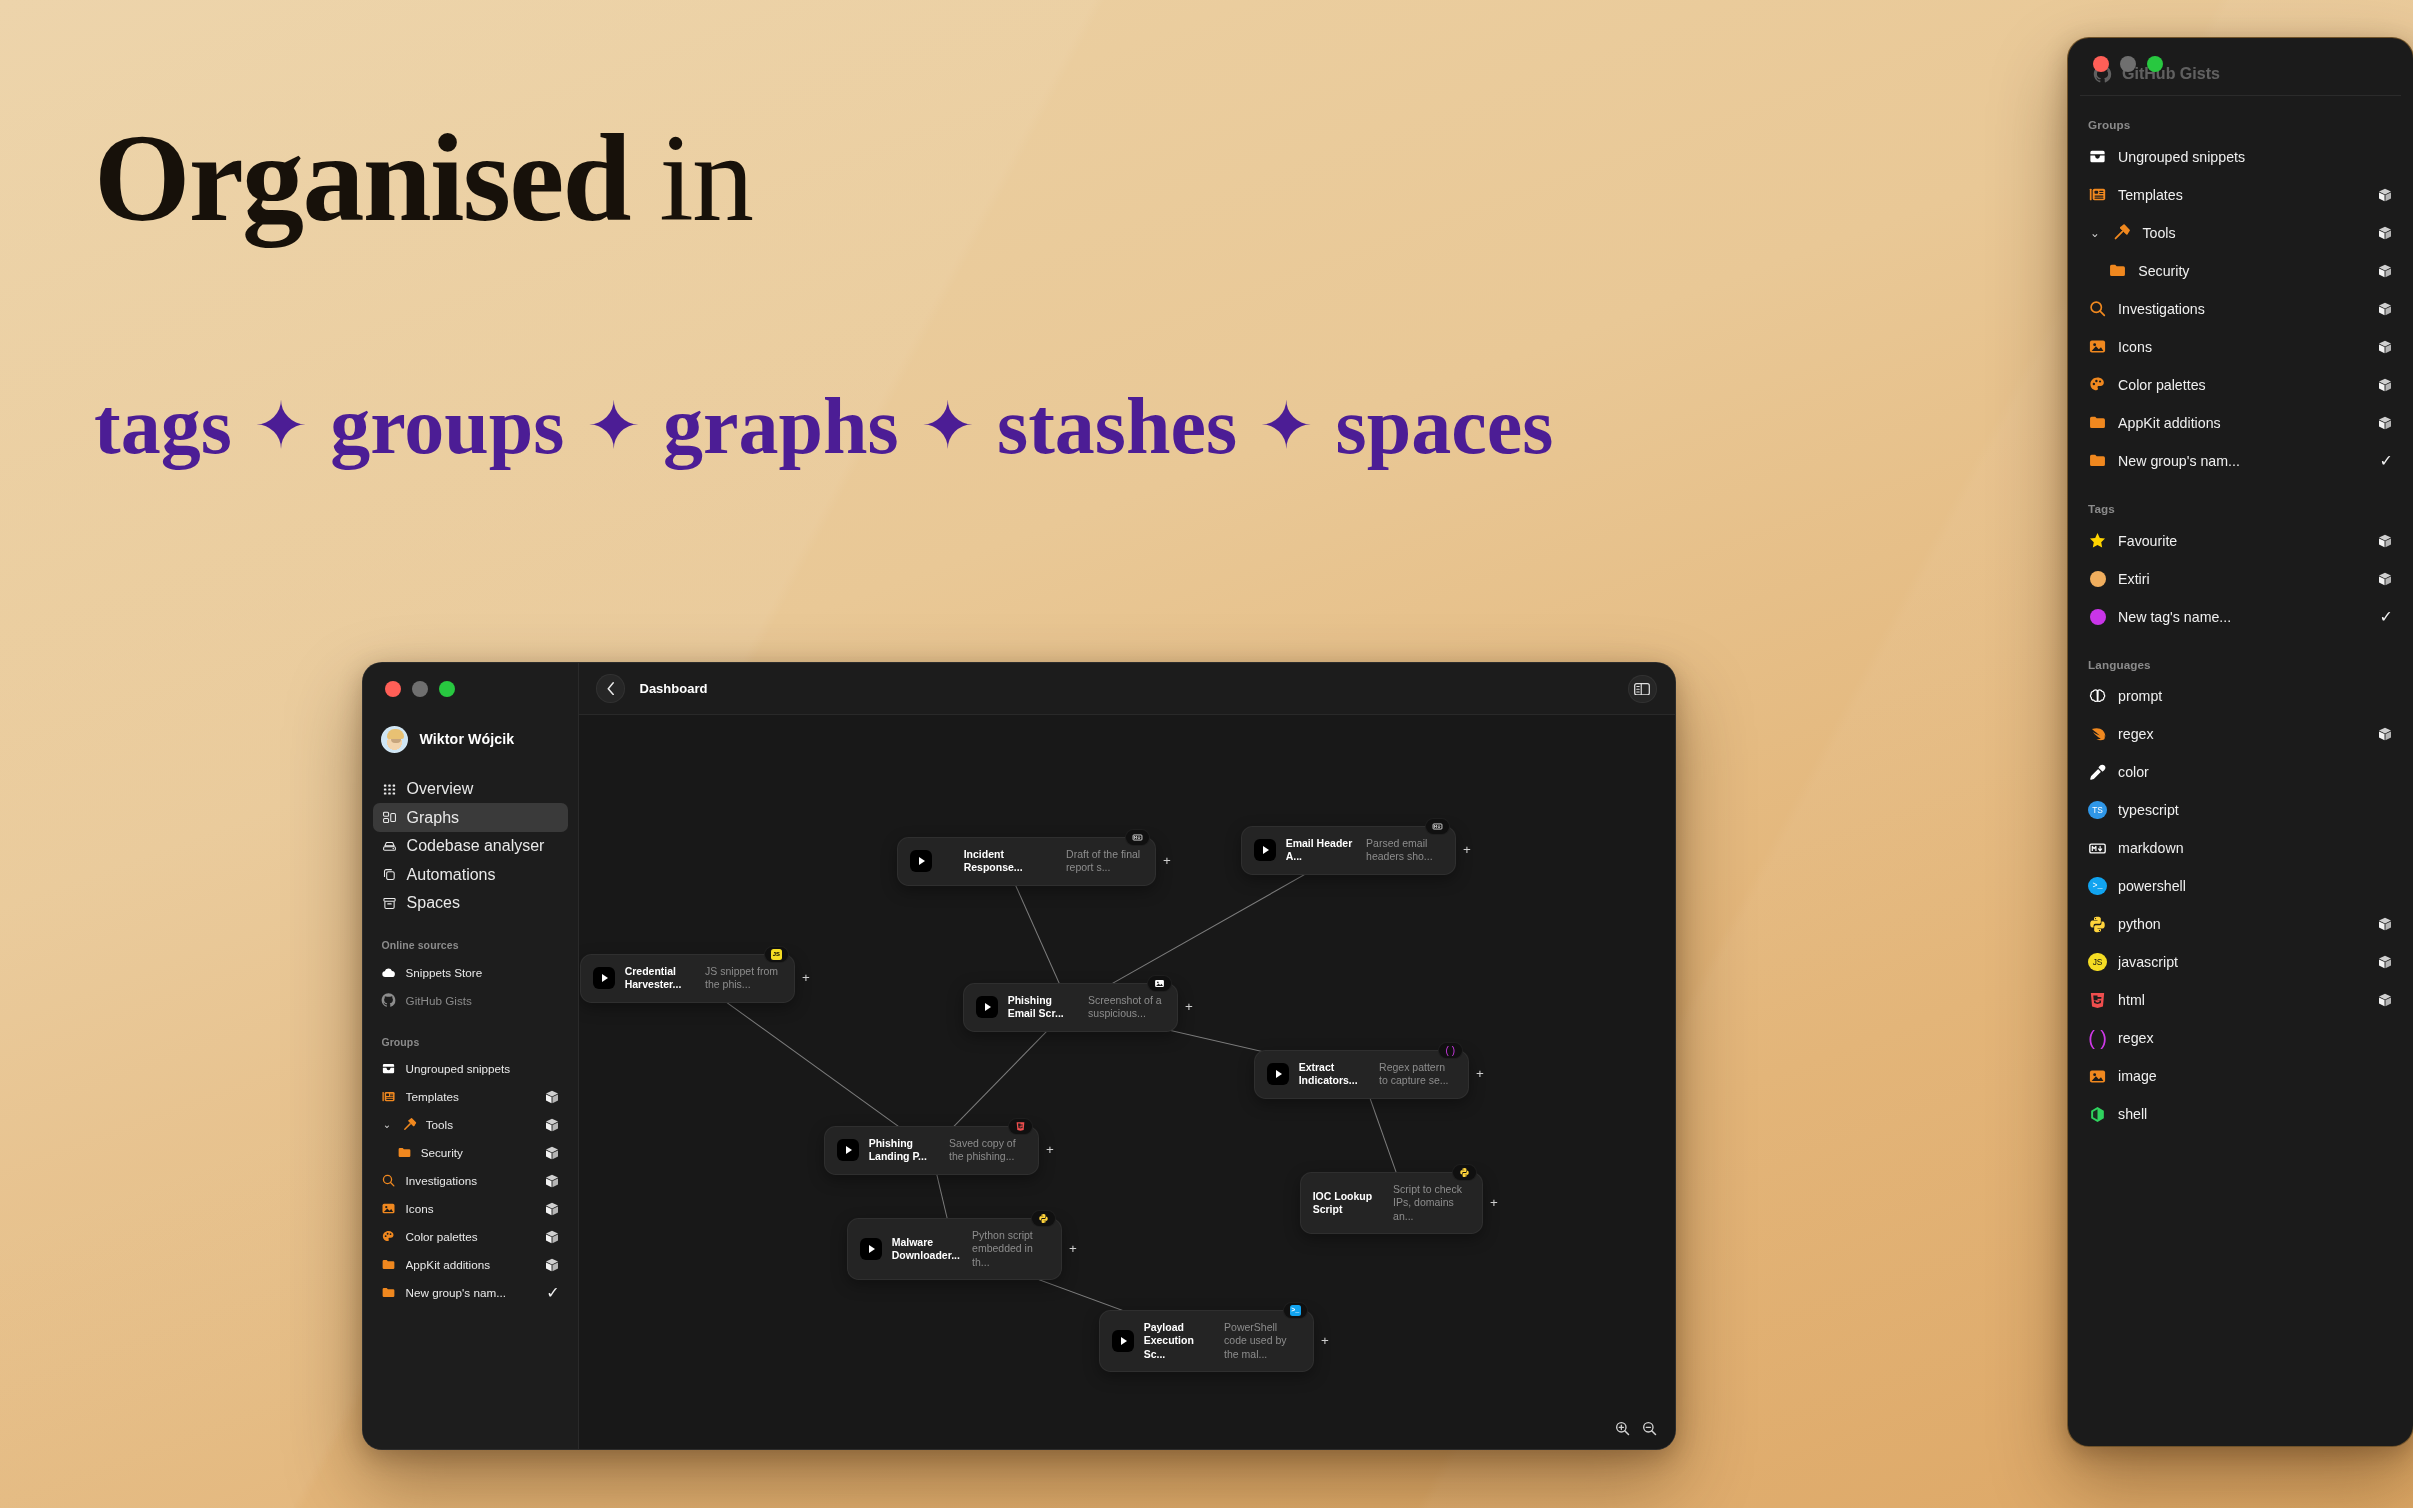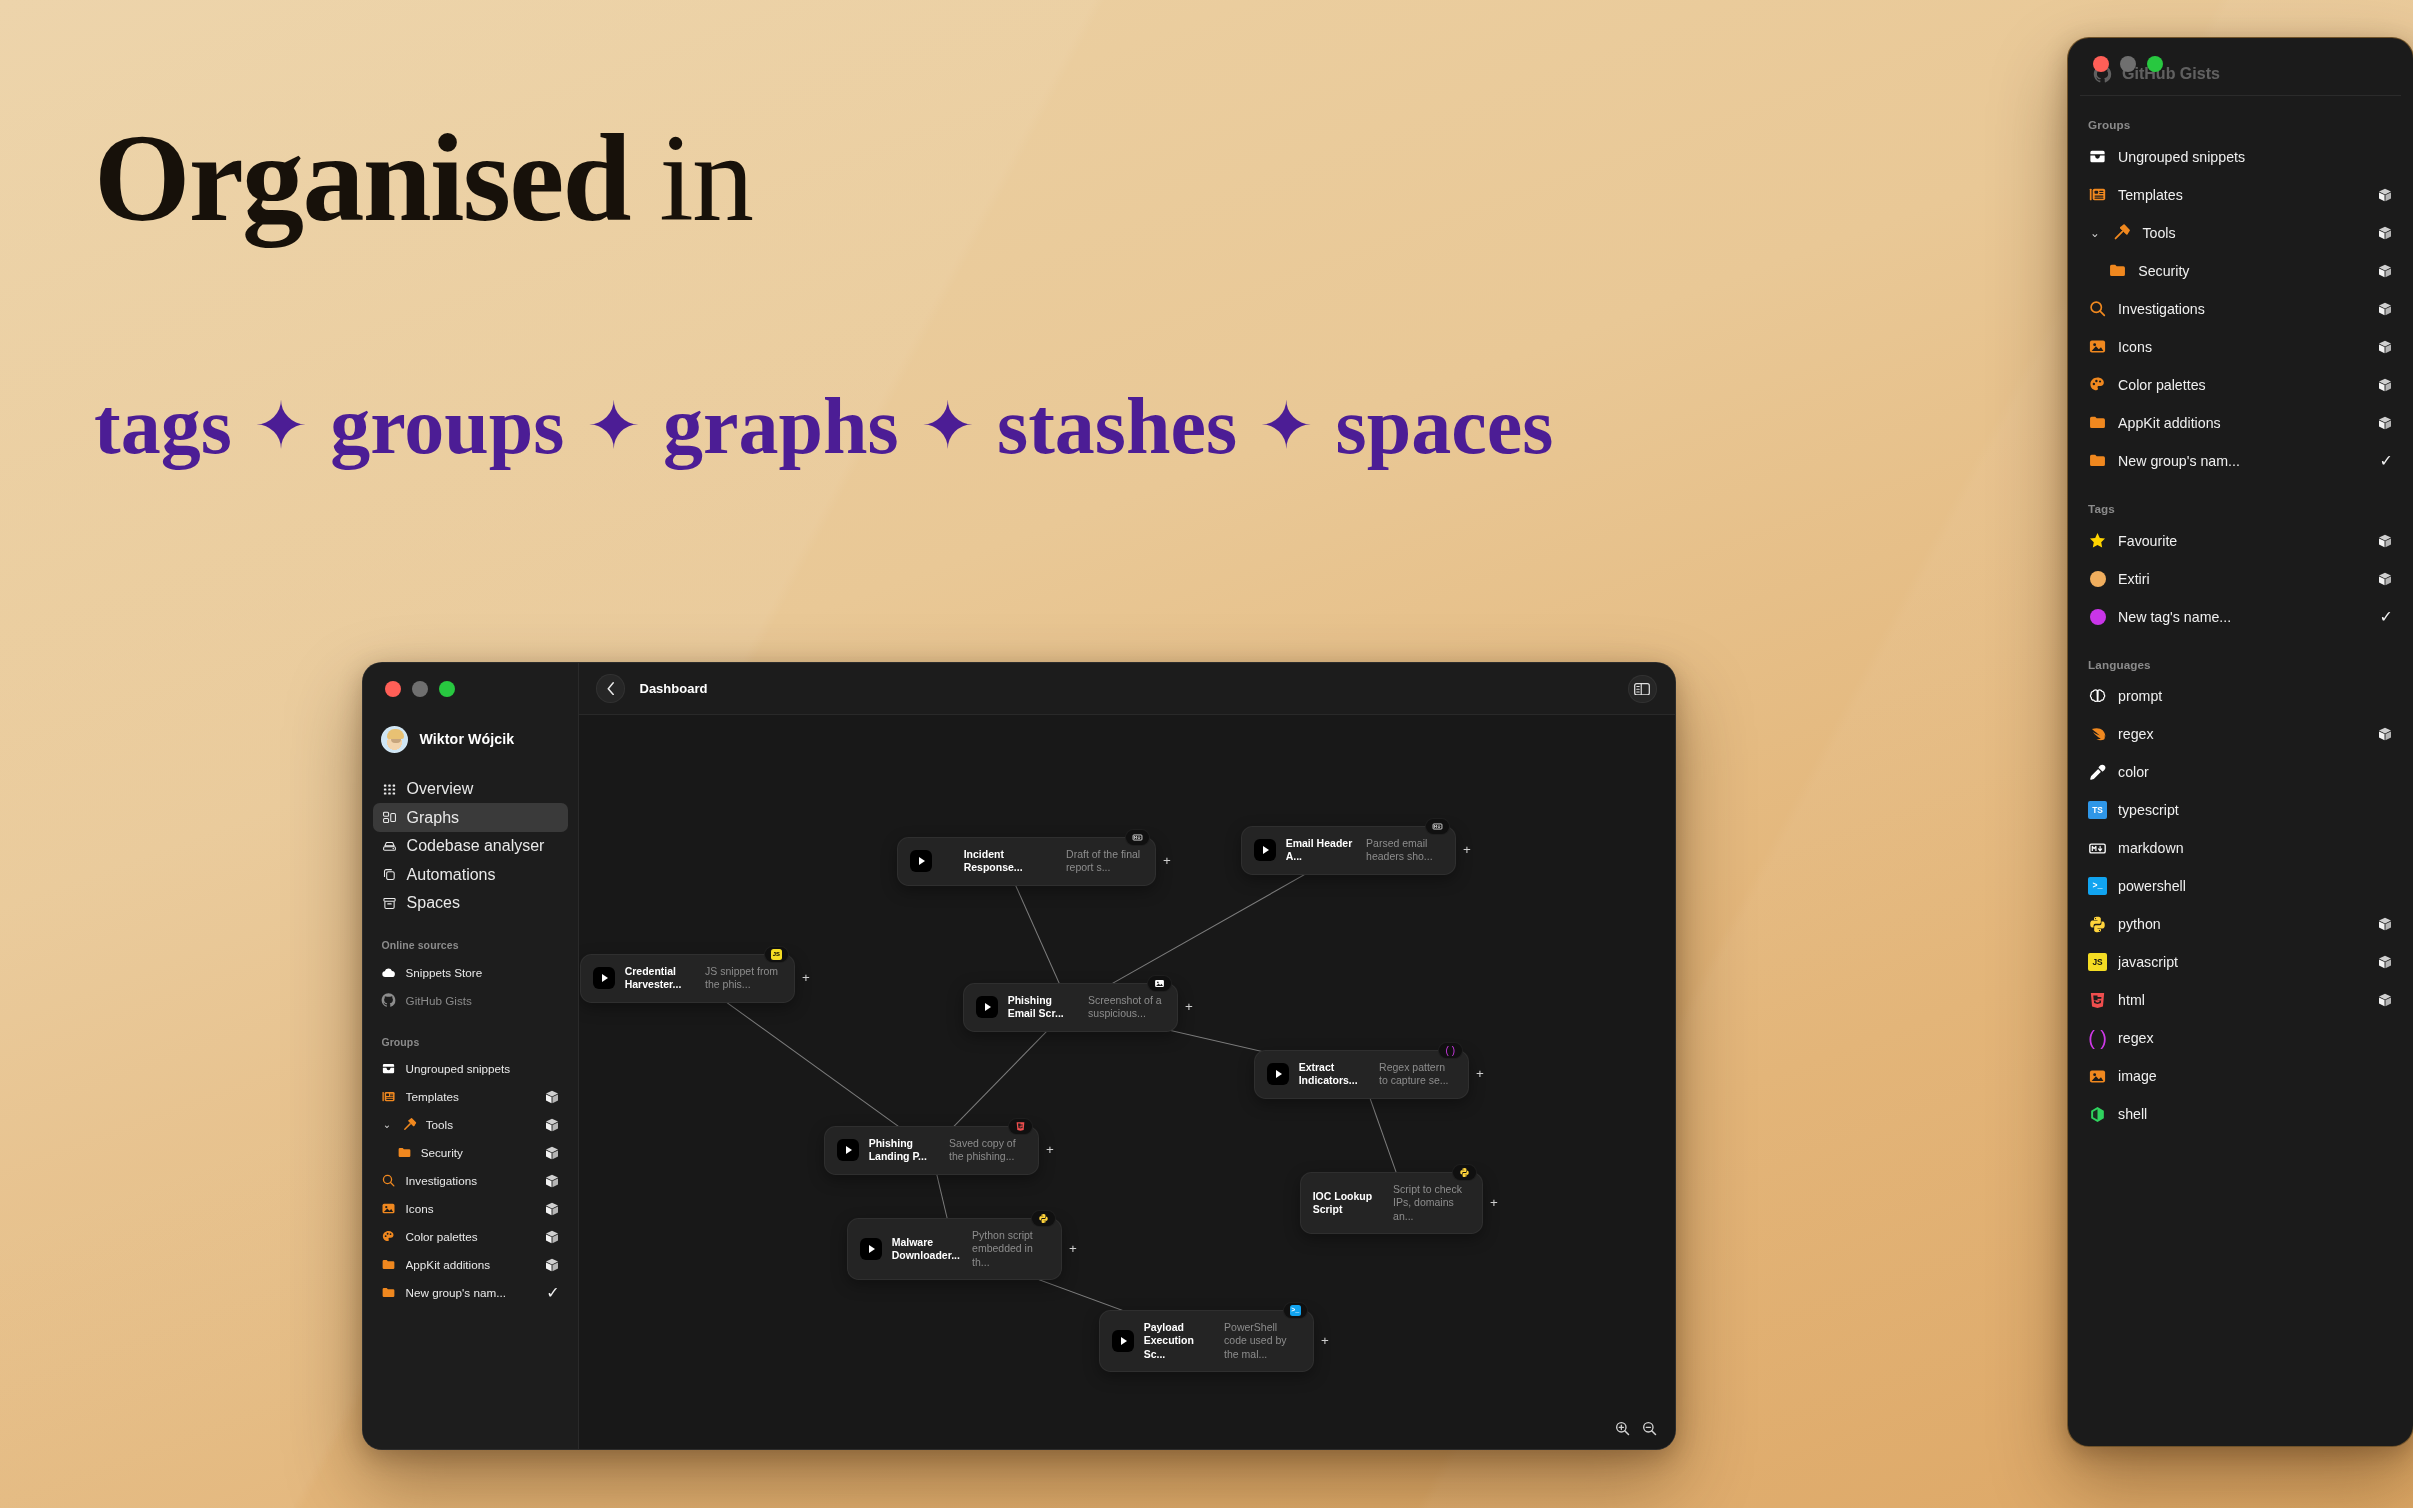--- a/index.html
+++ b/index.html
@@ -236,21 +236,21 @@
     height: 38px; padding: 0 8.4px; border-radius: 7.5px;
     color: #f0f0f0; font-size: 14.2px;
   }
   .p-item .lbl { flex: 1; white-space: nowrap; overflow: hidden; }
   .p-item .trail { flex: none; }
   .p-item .chev { width: 13.4px; font-size: 11.7px; }
   .p-icon { width: 19px; height: 19px; flex: none; display:flex; align-items:center; justify-content:center; }
   .p-indent { padding-left: 28.5px; }
 
   
-  .sq { border-radius: 2px; display:flex; align-items:center; justify-content:center; font-weight:700; color:#000; }
+  .sq { border-radius: 9px; display:flex; align-items:center; justify-content:center; font-weight:400; color:#000; }
   .dot { border-radius: 50%; }
   .box3d { color: #c6c6c6; }
   .check { color: #f2f2f2; font-size: 16px; }
   svg { display: block; }
 </style>
 </head>
 <body>
 
 <div class="bg-sheen"></div>
 

